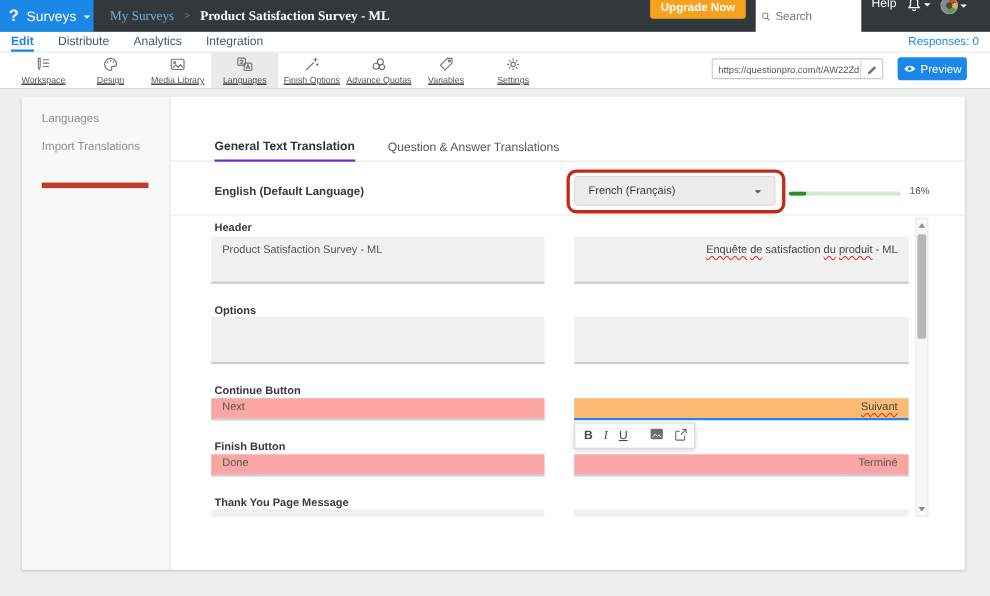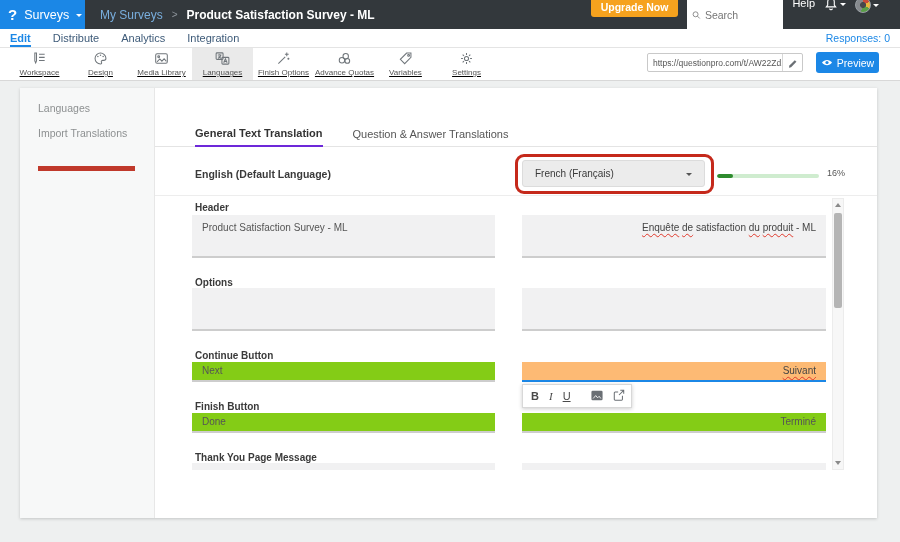--- a/index.html
+++ b/index.html
@@ -8,21 +8,21 @@
          font-family:"Liberation Sans","DejaVu Sans",sans-serif; }
 
   
   .topbar { position:absolute; top:0; left:0; right:0; height:29px; background:#33383c;
             display:flex; align-items:center; color:#fff; }
   .brand { width:85px; height:29px; background:#1b87e6; display:flex; align-items:center;
            padding-left:8px; gap:7px; flex:none; }
   .logo { font-size:15px; font-weight:bold; color:#fff; }
   .brand-label { font-size:12.5px; color:#fff; }
   .caret { width:0; height:0; border:3.5px solid transparent; border-top-color:#fff; margin-top:4px; }
-  .crumbs { display:flex; align-items:center; gap:9px; margin-left:15px; font-size:12px; white-space:nowrap; }
+  .crumbs { display:flex; align-items:center; gap:9px; margin-left:15px; font-size:12px; white-space:nowrap;font-family:Liberation Serif, serif; }
   .crumb-parent { color:#79aedd; }
   .crumb-sep { color:#8d939a; font-size:10px; }
   .crumb-title { color:#fff; font-weight:bold; }
   .top-right { margin-left:auto; display:flex; align-items:flex-start; gap:9px; padding-right:21px; }
   .upgrade { background:#f6a21e; color:#fff; font-size:10.5px; font-weight:bold;
              padding:4px 10px; border-radius:3px; cursor:pointer; }
   .searchbox { width:96px; height:35px; background:#fff; border-radius:2px; display:flex;
                align-items:center; gap:4px; padding:0 5px; }
   .searchbox input { border:none; outline:none; width:100%; font-size:10.5px; color:#555;
                      background:transparent; font-family:inherit; }
@@ -87,21 +87,21 @@
                     background:#cfeccf; border-radius:2px; overflow:hidden; }
   .progress-fill { height:100%; background:#2e8b2e; border-radius:2px; }
   .progress-label { position:absolute; left:672px; top:21px; font-size:9px; color:#555; }
 
   
   .fields { position:absolute; left:135px; top:108px; width:722px; height:274px; overflow:hidden; }
   .f-label { position:absolute; font-size:10px; font-weight:bold; color:#3a3a3a; }
   .t-box { position:absolute; width:303px; height:43px; background:#f1f1f2;
            border-bottom:2px solid #cdcdcd; font-size:10px; color:#555; padding:7px 10px; }
   .t-box.rcol { width:304px; color:#444; }
-  .t-input { position:absolute; width:303px; height:20px; background:#84cc16;
+  .t-input { position:absolute; width:303px; height:20px; background:#fca5a5;
              border-bottom:2px solid #cdcdcd; font-size:10px; color:#555;
              padding:0 10px; line-height:18px; }
   .t-input.rcol { width:304px; }
   .t-input.focused { background:#fdba74; border-bottom-color:#1b87e6; color:#444; }
   .sp { text-decoration:underline; text-decoration-style:wavy; text-decoration-color:#e0392b;
         text-decoration-thickness:1px; text-underline-offset:2px; }
   .lcol { left:37px; }
   .rcol { left:367px;text-align:right; }
 
   .editor-pop { position:absolute; left:367px; top:188px; width:110px; height:24px; background:#fff;

